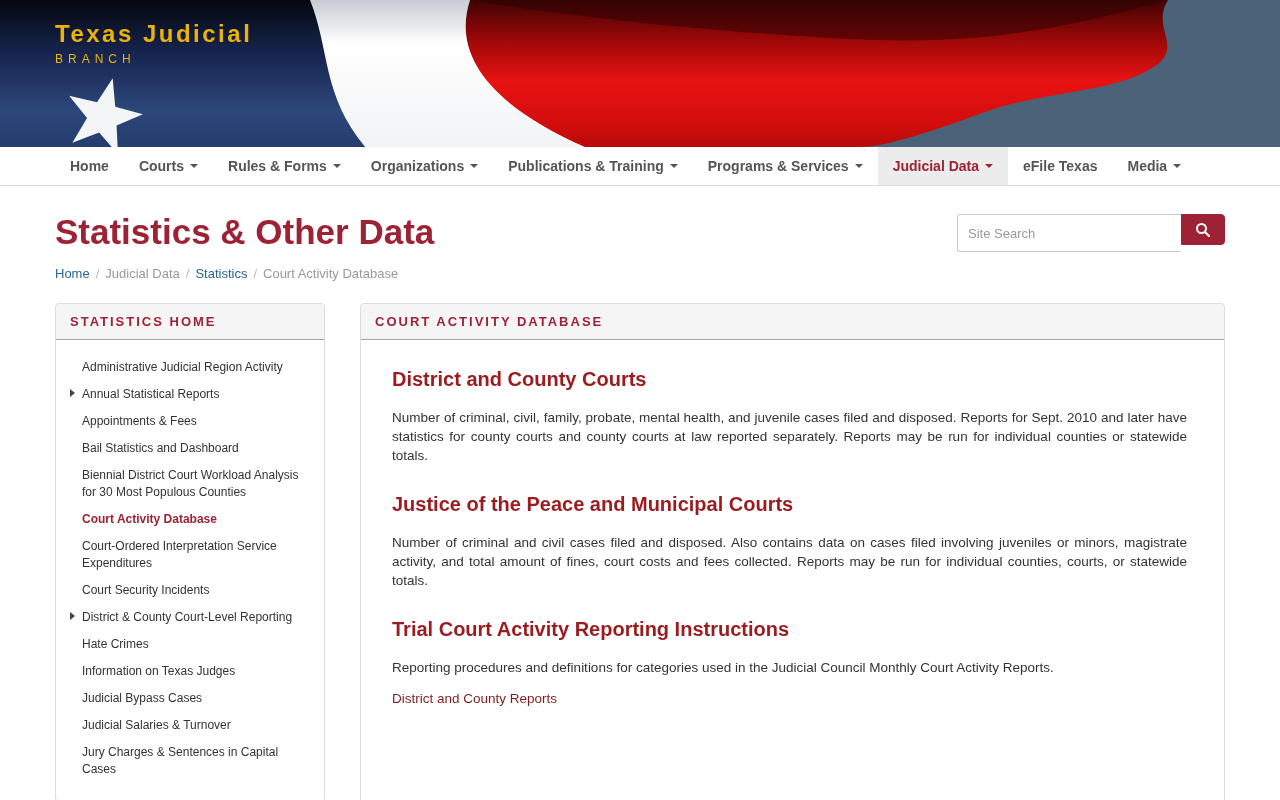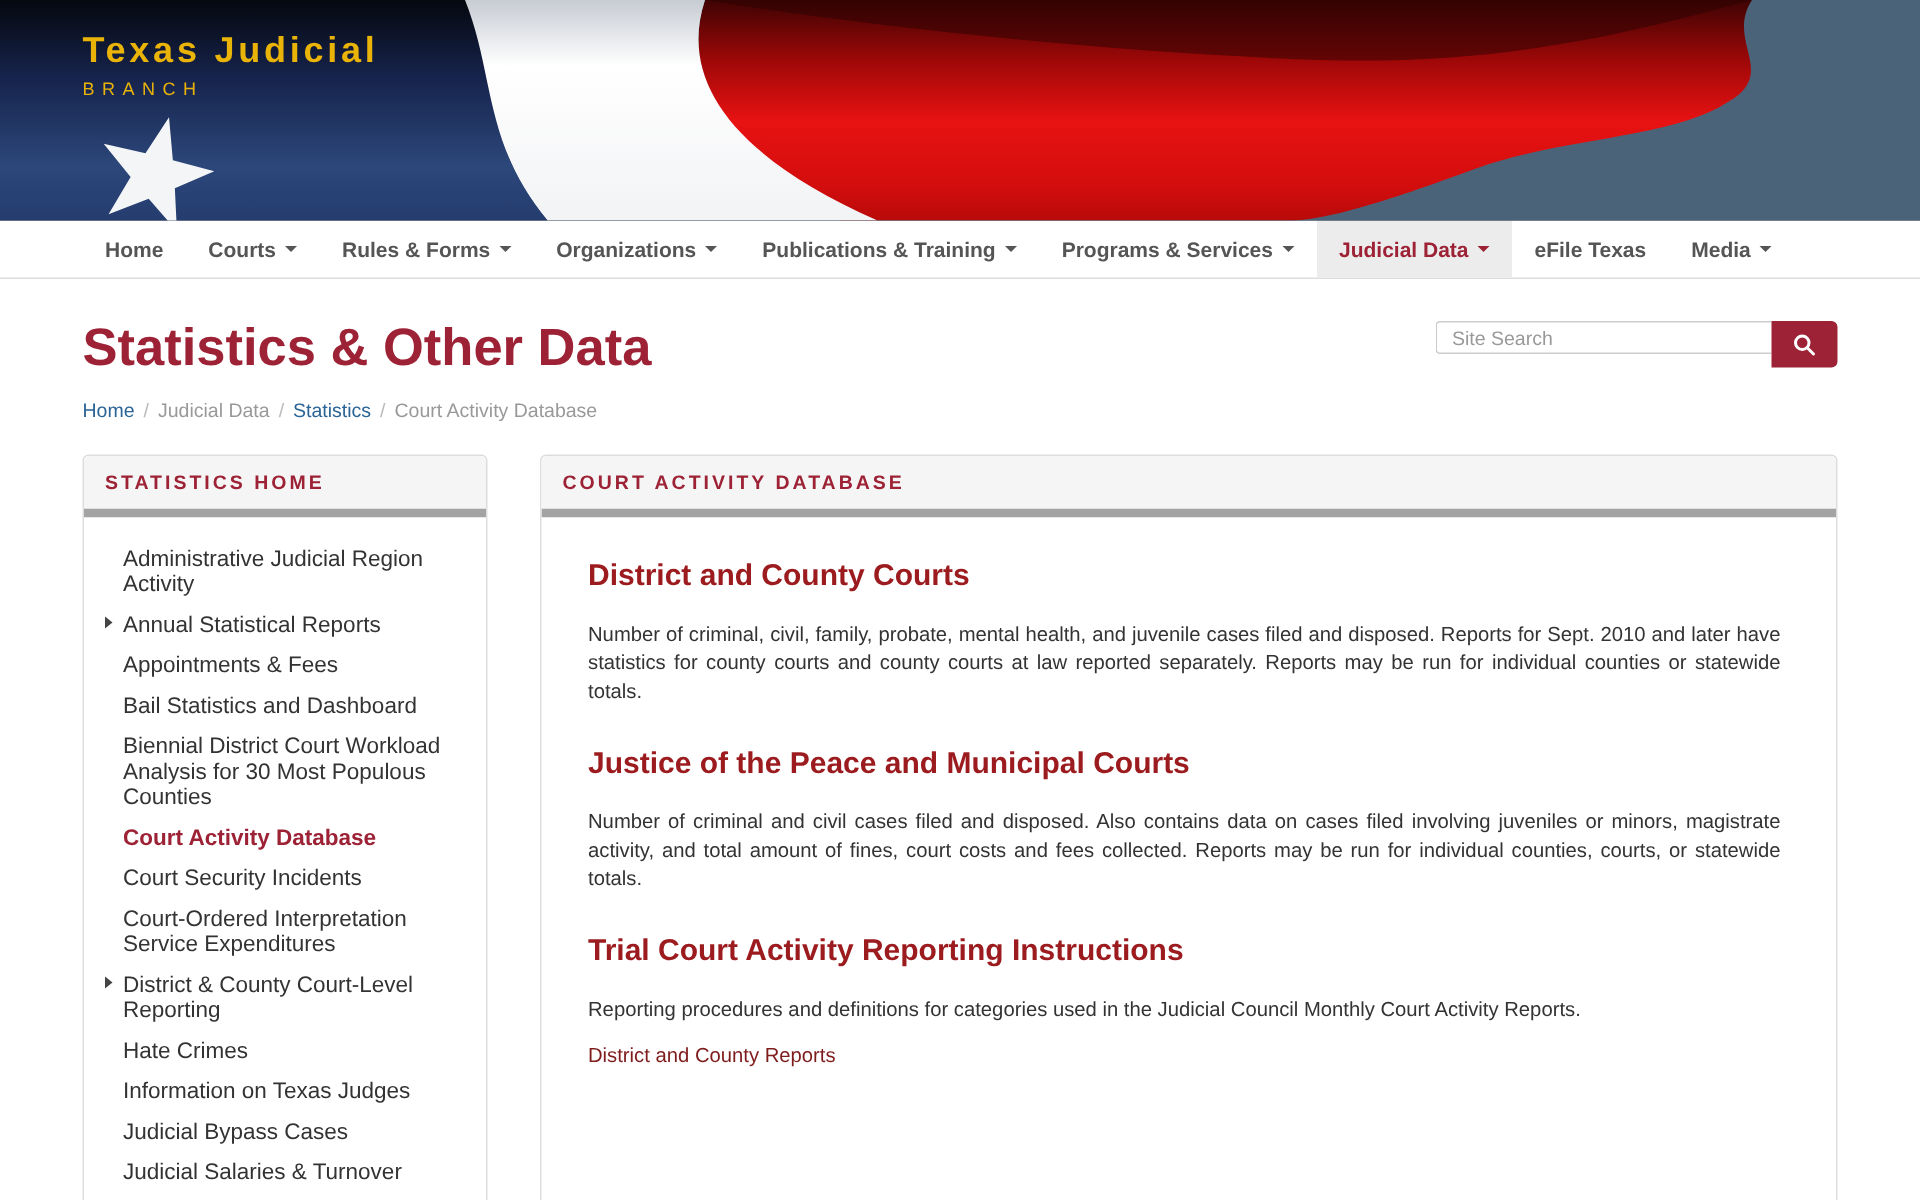--- a/index.html
+++ b/index.html
@@ -37,48 +37,48 @@
     border-left:4px solid transparent; border-right:4px solid transparent;
     border-top:4px solid currentColor;
   }
 
   
   .container { width:1170px; margin:0 auto; }
   .page-head { display:flex; justify-content:space-between; align-items:flex-start; margin-top:26px; }
   h1.page-title { color:var(--accent); font-size:35px; font-weight:bold; }
   .search { display:flex; margin-top:2px; }
   .search input {
-    width:224px; height:22px; border:1px solid #ccc; border-right:none;
+    width:224px; height:38px; border:1px solid #ccc; border-right:none;
     border-radius:3px 0 0 3px; padding:0 10px; font-size:13px; color:#1d4ed8;
     font-family:inherit; outline:none;
   }
   .search input::placeholder { color:#999; }
   .search button {
     width:44px; height:31px; background:var(--accent); border:1px solid var(--accent);
     border-radius:0 4px 4px 0; cursor:pointer; display:flex; align-items:center; justify-content:center;
   }
 
   
   .breadcrumb { margin-top:14px; font-size:13px; color:#999; }
   .breadcrumb a { color:var(--crumb-blue); text-decoration:none; cursor:pointer; }
   .breadcrumb .sep { color:#bbb; margin:0 6px; }
 
   
   .content { display:flex; align-items:flex-start; margin-top:22px; padding-bottom:40px; }
   .panel { border:1px solid #ddd; border-radius:4px; background:#fff; }
   .panel-header {
-    background:#f5f5f5; border-bottom:6px solid #a3a3a3; border-radius:4px 4px 0 0;
+    background:#f5f5f5; border-bottom:1px solid #a3a3a3; border-radius:4px 4px 0 0;
     padding:10px 14px; color:var(--accent); font-size:13px; font-weight:bold; letter-spacing:2px;
   }
 
   
   .sidebar { width:270px; flex:none; }
   .side-list { list-style:none; padding:14px 12px 18px 14px; }
   .side-item {
-    position:relative; font-size:15px; line-height:17px; color:#333;
+    position:relative; font-size:12px; line-height:17px; color:#333;
     padding:5px 4px 5px 12px; cursor:pointer;
   }
   .side-item .arrow {
     position:absolute; left:0; top:8px; width:0; height:0;
     border-top:4px solid transparent; border-bottom:4px solid transparent;
     border-left:5px solid #444;
   }
   .side-item.active { color:var(--accent); font-weight:bold; }
 
   
@@ -209,25 +209,25 @@
           <li class="side-item">
     
     <span>Biennial District Court Workload Analysis for 30 Most Populous Counties</span>
   </li>
           <li class="side-item active">
     
     <span>Court Activity Database</span>
   </li>
           <li class="side-item">
     
+    <span>Court-Ordered Interpretation Service Expenditures</span>
+  </li>
+          <li class="side-item">
+    
     <span>Court Security Incidents</span>
-  </li>
-          <li class="side-item">
-    
-    <span>Court-Ordered Interpretation Service Expenditures</span>
   </li>
           <li class="side-item">
     <span class="arrow" style=""></span>
     <span>District &amp; County Court-Level Reporting</span>
   </li>
           <li class="side-item">
     
     <span>Hate Crimes</span>
   </li>
           <li class="side-item">

